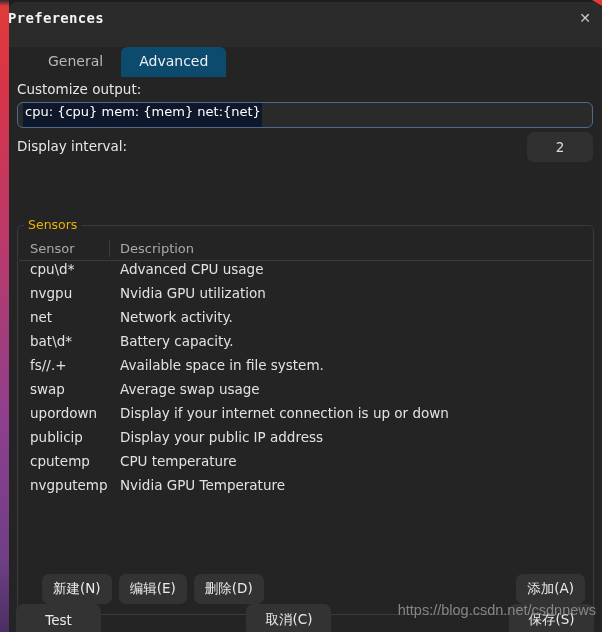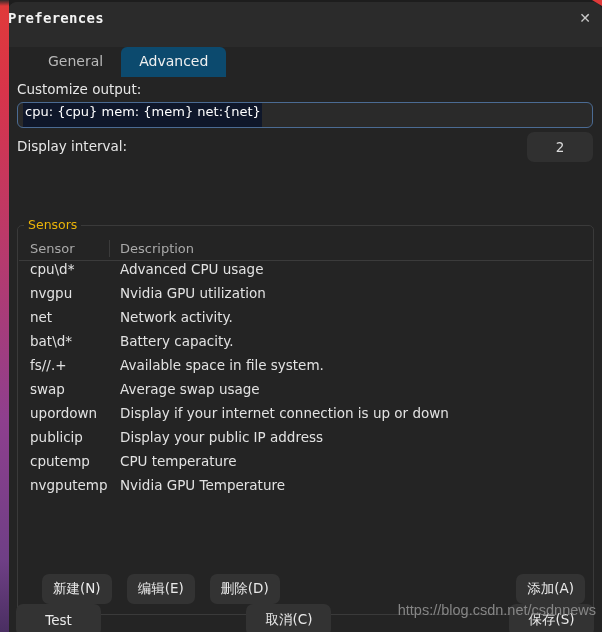--- a/index.html
+++ b/index.html
@@ -218,21 +218,21 @@
     border: none;
     border-radius: 7px;
     color: #eaeaea;
     font-size: 13.5px;
     font-family: "DejaVu Sans", "Liberation Sans", sans-serif;
     height: 30px;
     padding: 0 11px;
     cursor: pointer;
     white-space: nowrap;
   }
-  .btn + .btn { margin-left: 15px; }
+  .btn + .btn { margin-left: 7px; }
   .spacer { flex: 1; }
 
   
   .actionbar {
     position: absolute;
     left: 0; right: 0;
     bottom: 8px;
     height: 36px;
     padding: 0 8px;
     display: flex;

